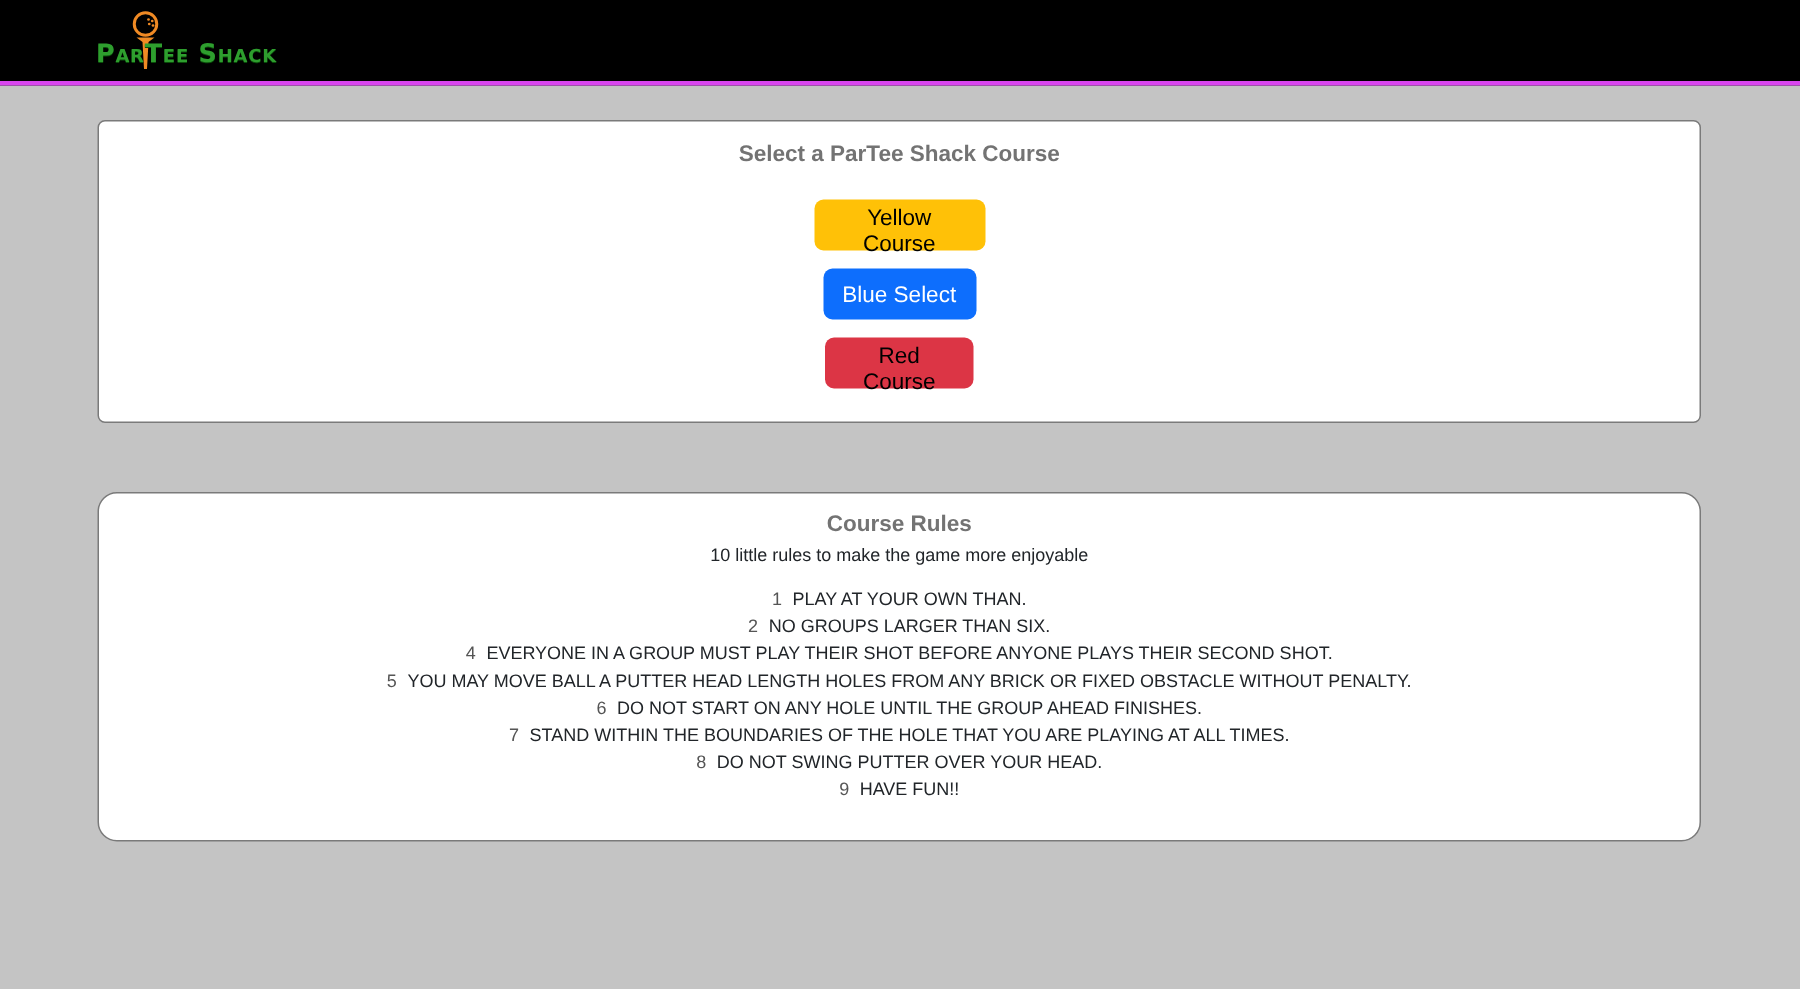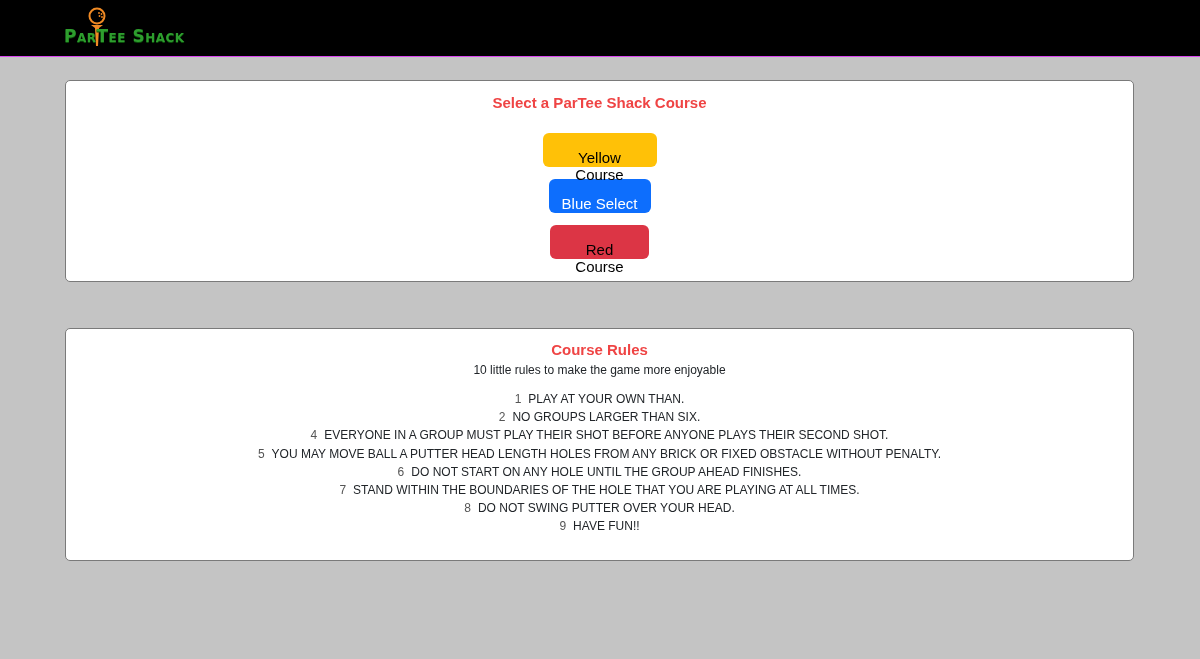--- a/index.html
+++ b/index.html
@@ -1,26 +1,26 @@
 <!DOCTYPE html>
 <html><head>
   <meta charset="utf-8">
   <style>
     * { box-sizing: border-box; margin: 0; padding: 0; }
     html, body { width: 1200px; height: 659px; overflow: hidden; }
     body { background: #c4c4c4; font-family: "Liberation Sans", "DejaVu Sans", sans-serif; color: #212529; }
-    .navbar { height: 57px; background: #000; position: relative; border-bottom: 1px solid #d946ef; }
+    .navbar { height: 57px; background: #000; position: relative; border-bottom: 3px solid #d946ef; }
     .logo { position: absolute; left: 64px; top: 6px; width: 115px; height: 44px; }
     .logo-text { position: absolute; left: 0; top: 20px; font-family: "DejaVu Sans", sans-serif; font-weight: bold; font-size: 17px; color: #2e9e2e; letter-spacing: 0.5px; white-space: nowrap; font-variant: small-caps; text-shadow: 0 1px 0 #0a4d0a; }
     .card { position: absolute; left: 65px; width: 1069px; background: #fff; border: 1px solid #7a7a7a; border-radius: 5px; text-align: center; }
     .card-courses { top: 80px; height: 202px; }
-    .card-rules { top: 328px; height: 233px; }
-    .card-title { font-size: 15px; color: #ef4444; }
+    .card-rules { top: 328px; height: 233px; border-radius: 13px; }
+    .card-title { font-size: 15px; color: #737373; }
     .card-courses .card-title { margin-top: 13px; }
-    .btn { display: block; margin: 0 auto; border: none; border-radius: 6px; font-family: "Liberation Sans", "DejaVu Sans", sans-serif; font-size: 15px; padding: 16px 12px; height: 34px; cursor: pointer; }
+    .btn { display: block; margin: 0 auto; border: none; border-radius: 6px; font-family: "Liberation Sans", "DejaVu Sans", sans-serif; font-size: 15px; padding: 4px 12px; height: 34px; cursor: pointer; }
     .btn-yellow { background: #ffc107; color: #000; margin-top: 22px; width: 114px; }
     .btn-blue { background: #0d6efd; color: #fff; margin-top: 12px; width: 102px; }
     .btn-red { background: #dc3545; color: #000000; margin-top: 12px; width: 99px; }
     .card-rules .card-title { margin-top: 12px; font-size: 15px; }
     .subtitle { font-size: 12px; margin-top: 5px; color: #212529; }
     .rules { list-style: none; margin-top: 13px; }
     .rules li { font-size: 12px; line-height: 18.2px; color: #212529; }
     .rules .num { color: #555; margin-right: 7px; }
   </style>
 </head>

